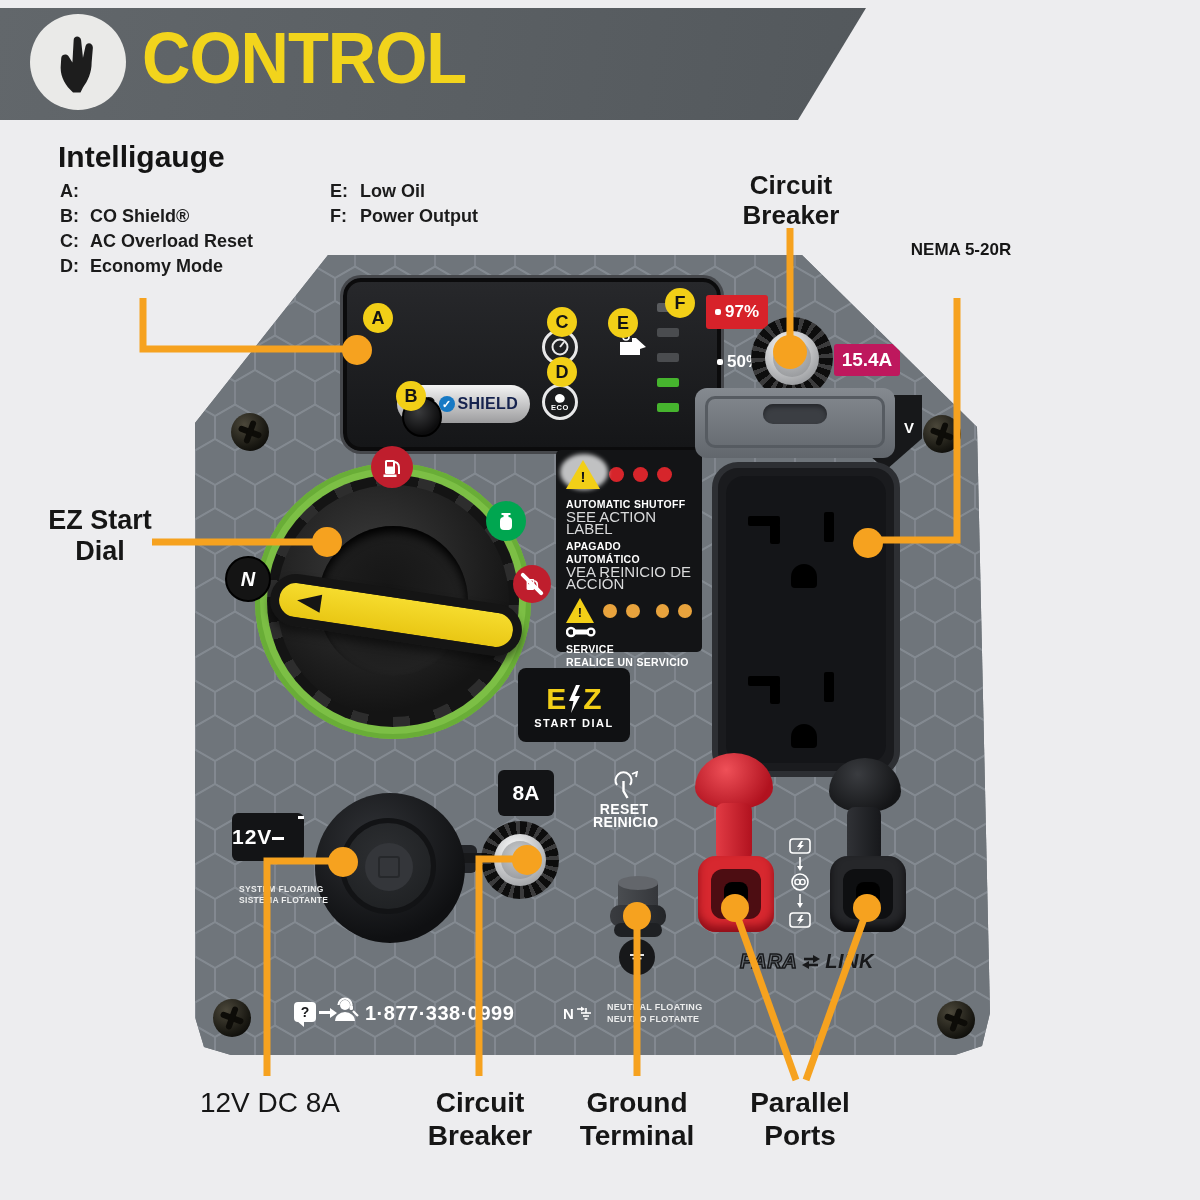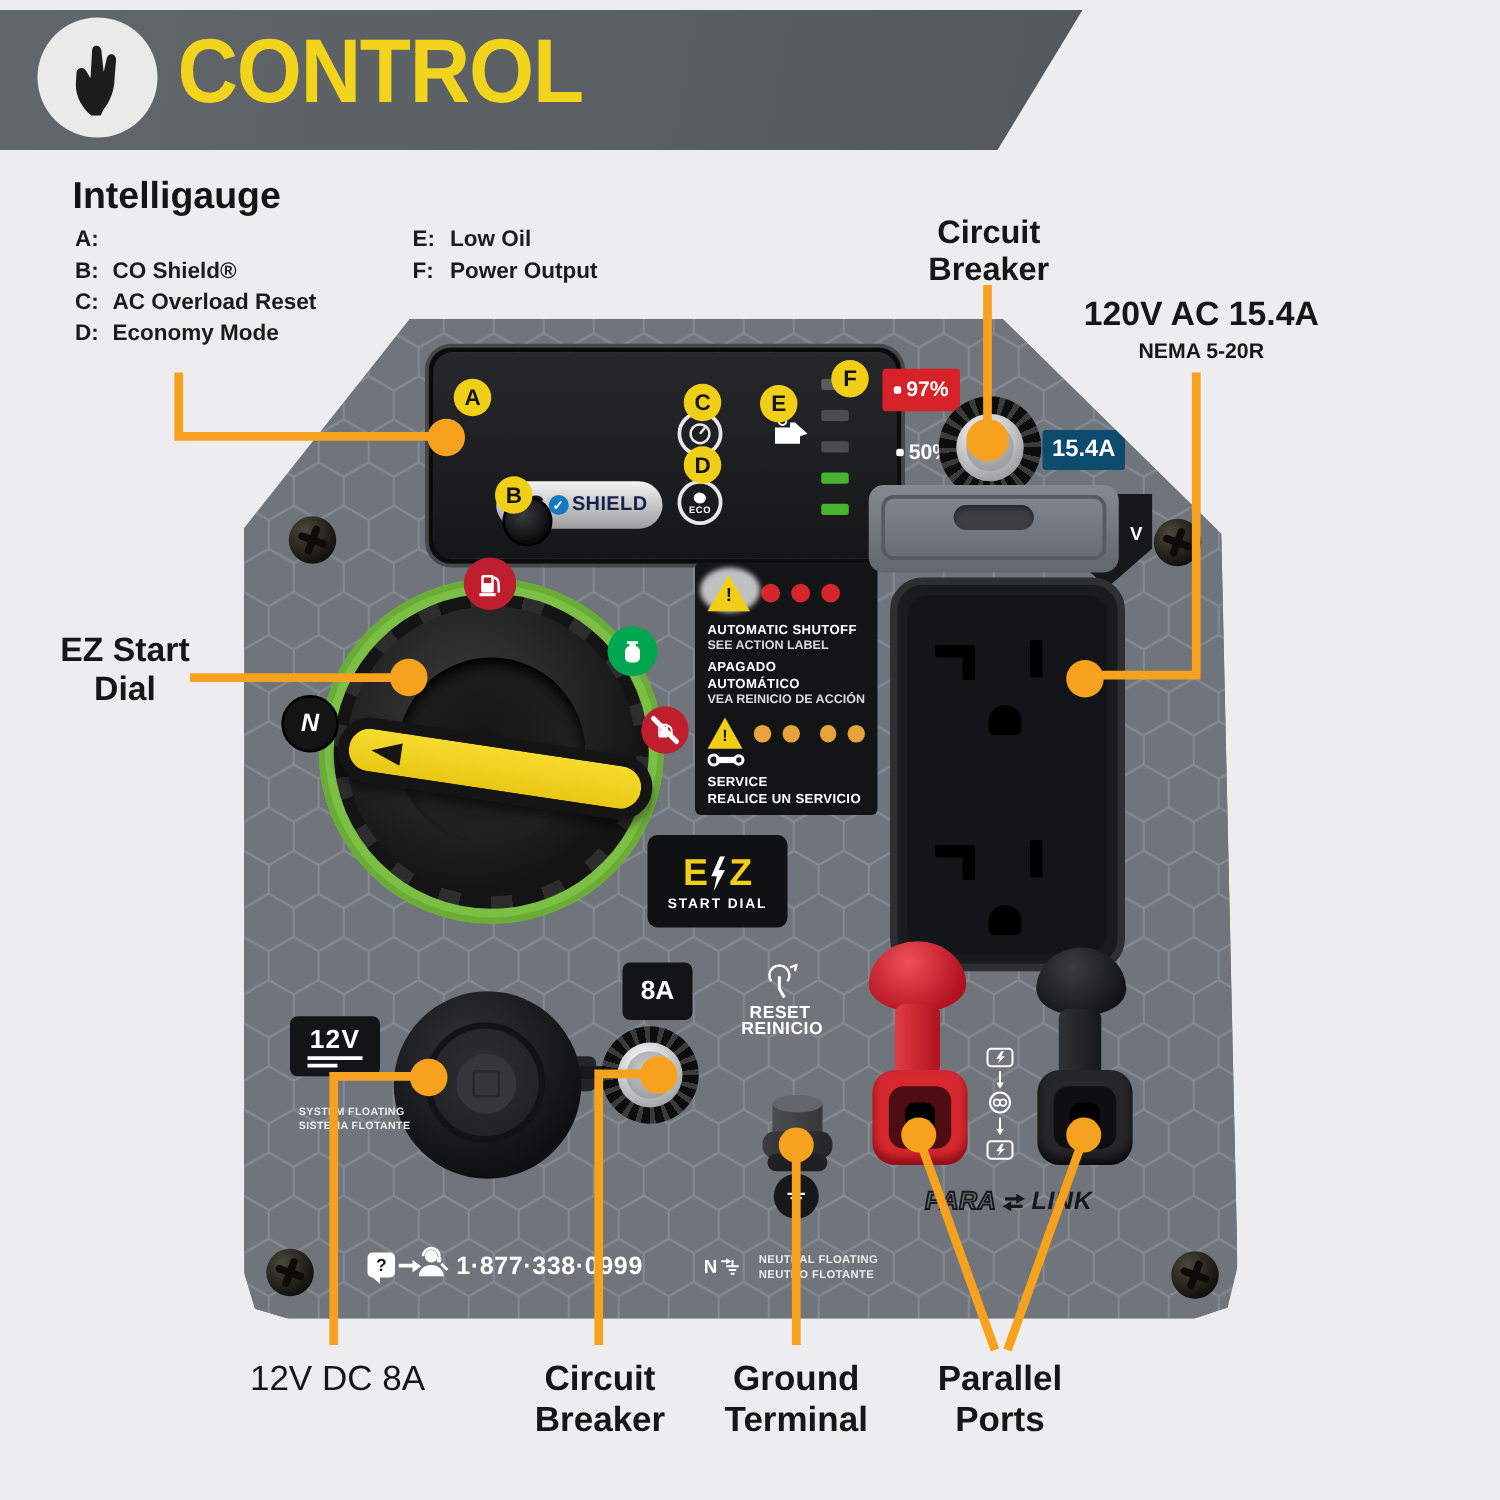--- a/index.html
+++ b/index.html
@@ -64,21 +64,21 @@
   #co-pill{left:202px;top:130px;width:133px;height:38px;border-radius:19px;background:linear-gradient(180deg,#f4f4f4,#9c9c9e);display:flex;align-items:center;justify-content:flex-end;padding-right:12px;box-sizing:border-box;gap:3px;}
   #co-btn{left:207px;top:142px;width:36px;height:36px;border-radius:50%;background:radial-gradient(circle at 40% 35%,#3a3b3d,#0c0c0d 70%);border:2px solid #000;z-index:7;}
   #co-pill .co-c{font-size:20px;font-weight:900;color:#121212;}
   #co-pill .co-o{width:16px;height:16px;border-radius:50%;background:#1779c4;color:#fff;font-size:11px;font-weight:900;display:flex;align-items:center;justify-content:center;}
   #co-pill .co-shield{font-size:16px;font-weight:900;color:#15224e;letter-spacing:.3px;}
 
   
   #badge-100{left:511px;top:40px;width:62px;height:34px;background:#d7222a;border-radius:3px;display:flex;align-items:center;justify-content:center;gap:4px;color:#fff;font-size:17px;font-weight:800;}
   #txt-50{left:513px;top:92px;width:62px;height:30px;display:flex;align-items:center;justify-content:center;gap:4px;color:#fff;font-size:17px;font-weight:800;}
   .tick{width:6px;height:6px;border-radius:2px;background:#fff;}
-  #badge-154{left:639px;top:89px;width:66px;height:32px;background:#0c4a6e;border-radius:3px;display:flex;align-items:center;justify-content:center;color:#fff;font-size:19px;font-weight:800;}
+  #badge-154{left:639px;top:89px;width:66px;height:32px;background:#be185d;border-radius:3px;display:flex;align-items:center;justify-content:center;color:#fff;font-size:19px;font-weight:800;}
   .ribbed{border-radius:50%;background:repeating-conic-gradient(#0d0d0d 0deg 11deg,#3b3b3c 11deg 18deg);}
   #cb-top-ring{left:556px;top:62px;width:82px;height:82px;}
   #cb-top-silver{left:570px;top:76px;width:54px;height:54px;border-radius:50%;background:radial-gradient(circle at 40% 30%,#ffffff,#9fa1a4 75%);}
   #cb-top-face{left:578px;top:84px;width:38px;height:38px;border-radius:50%;background:radial-gradient(circle at 45% 35%,#c4c6c8,#8e9093);}
 
   
   #ac-tag{left:655px;top:140px;width:72px;height:75px;background:#17181a;clip-path:polygon(0 0,100% 0,100% 58%,50% 100%,0 58%);z-index:2;color:#fff;font-size:15px;font-weight:700;text-align:right;padding:24px 8px 0 0;box-sizing:border-box;}
   #ac-cover{left:500px;top:133px;width:200px;height:70px;border-radius:12px;background:linear-gradient(180deg,#858a90,#62676d);z-index:5;}
   #ac-cover .lip{position:absolute;left:10px;top:8px;right:10px;bottom:10px;border:3px solid #565b61;border-radius:10px;}
   #ac-cover .slot{position:absolute;left:68px;top:16px;width:64px;height:20px;background:#3b3e43;border-radius:10px;box-shadow:inset 0 3px 4px #26282c;}
@@ -111,29 +111,29 @@
 
   
   #warn{left:361px;top:195px;width:146px;height:202px;background:#131416;border-radius:5px;z-index:4;padding:10px 10px;box-sizing:border-box;color:#fff;}
   .tri{width:0;height:0;border-left:17px solid transparent;border-right:17px solid transparent;border-bottom:29px solid #f2cf17;position:relative;}
   .tri span{position:absolute;left:-4px;top:8px;width:8px;text-align:center;font-size:15px;font-weight:900;color:#131416;}
   .dotr{width:15px;height:15px;border-radius:50%;background:#d6252b;}
   .dota{width:14px;height:14px;border-radius:50%;background:#e8a33d;}
   #warn .r1{display:flex;align-items:center;gap:9px;}
   #warn .smoke{position:absolute;left:4px;top:4px;width:48px;height:36px;border-radius:50%;background:#dfe0e1;opacity:.85;filter:blur(2px);}
   #warn .t-b{font-size:10.5px;font-weight:800;letter-spacing:.3px;line-height:13px;}
-  #warn .t-n{font-size:10px;font-weight:700;color:#d9dadb;line-height:12px;}
+  #warn .t-n{font-size:15px;font-weight:400;color:#d9dadb;line-height:12px;}
 
   
   #dc-outer{left:120px;top:538px;width:150px;height:150px;border-radius:50%;background:radial-gradient(circle at 40% 32%,#303236,#0f1012 72%);z-index:4;}
   #dc-tab{left:250px;top:590px;width:32px;height:28px;background:#222428;border-radius:6px;z-index:3;}
   #dc-cover{left:145px;top:563px;width:96px;height:96px;border-radius:50%;background:radial-gradient(circle at 45% 38%,#2d2f32,#1c1e20);border:5px solid #121315;z-index:5;box-sizing:border-box;}
   #dc-center{left:170px;top:588px;width:48px;height:48px;border-radius:50%;background:#34363a;z-index:6;display:flex;align-items:center;justify-content:center;}
   #dc-center::after{content:"";width:18px;height:18px;border:2px solid #26282b;border-radius:3px;}
-  #dc-tag{left:37px;top:558px;width:72px;height:48px;background:#131416;border-radius:6px;z-index:6;display:flex;flex-direction:column;align-items:center;justify-content:center;}
+  #dc-tag{left:37px;top:558px;width:72px;height:48px;background:#131416;border-radius:6px;z-index:6;display:flex;flex-direction:row;align-items:center;justify-content:center;}
   #dc-tag .v{color:#fff;font-size:21px;font-weight:800;letter-spacing:1px;line-height:22px;}
   #dc-tag .u1{width:44px;height:3px;background:#fff;margin-top:2px;}
   #dc-tag .u2{width:24px;height:3px;background:#fff;margin-top:3px;align-self:flex-start;margin-left:14px;}
   #dc-note{left:44px;top:629px;font-size:8.5px;font-weight:800;color:#eceded;line-height:11px;z-index:6;letter-spacing:.3px;}
 
   
   #cb8-link{left:268px;top:598px;width:44px;height:10px;background:#17181a;z-index:3;}
   #cb8-tag{left:303px;top:515px;width:56px;height:46px;background:#131416;border-radius:6px;z-index:5;display:flex;align-items:center;justify-content:center;color:#fff;font-size:21px;font-weight:800;}
   #cb8-ring{left:286px;top:566px;width:78px;height:78px;z-index:5;}
   #cb8-silver{left:299px;top:579px;width:52px;height:52px;border-radius:50%;background:radial-gradient(circle at 40% 30%,#ffffff,#a3a5a8 78%);z-index:5;}
@@ -217,21 +217,20 @@
   </div>
   <div class="ig-row">
     <span class="ig-key">F:</span>
     <span class="ig-text">Power Output</span>
   </div>
 </div>
 
 <div class="abs lbl pre" id="lbl-cb-top">Circuit
 Breaker</div>
 <div class="abs lbl" id="lbl-ac">
-  <div class="t">120V AC 15.4A</div>
   <div class="s">NEMA 5-20R</div>
 </div>
 <div class="abs lbl pre" id="lbl-ez">EZ Start
 Dial</div>
 <div class="abs lbl lbl-bot" id="lbl-dc">
   <div class="t">12V DC 8A</div>
 </div>
 <div class="abs lbl pre" id="lbl-cb-bot">Circuit
 Breaker</div>
 <div class="abs lbl pre" id="lbl-gnd">Ground

